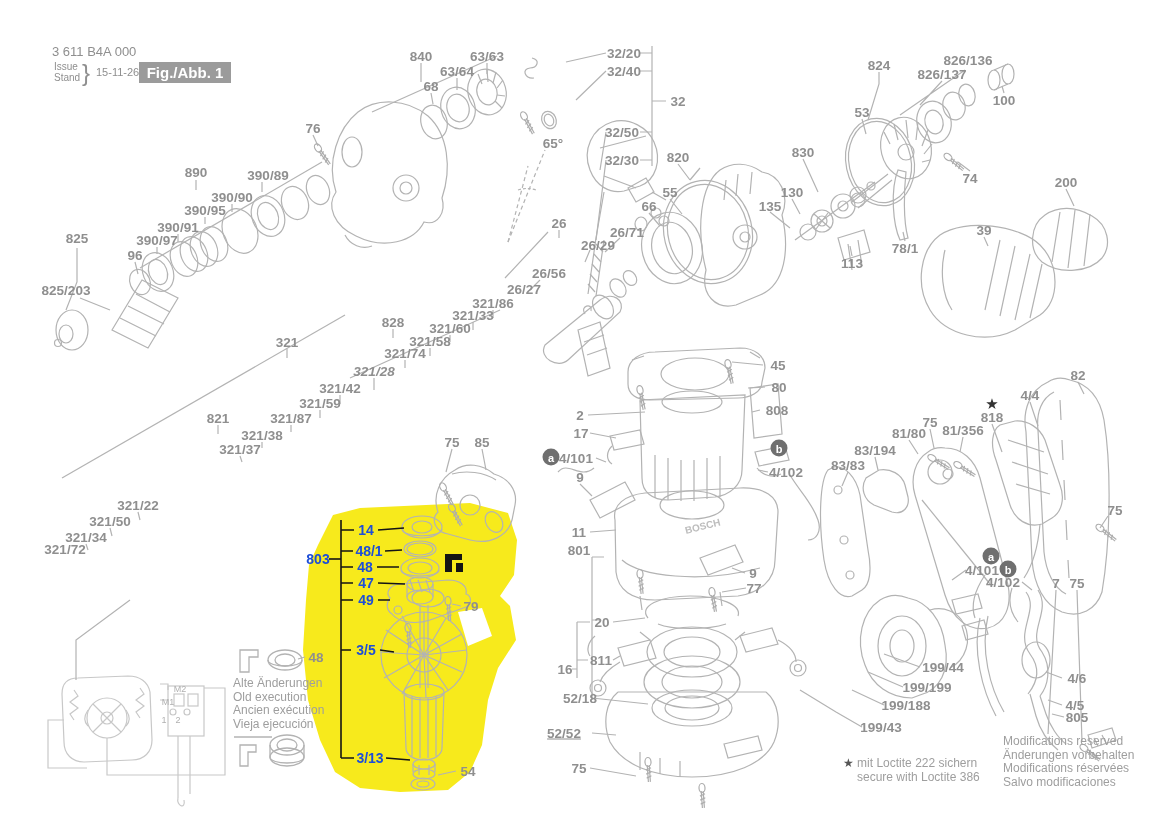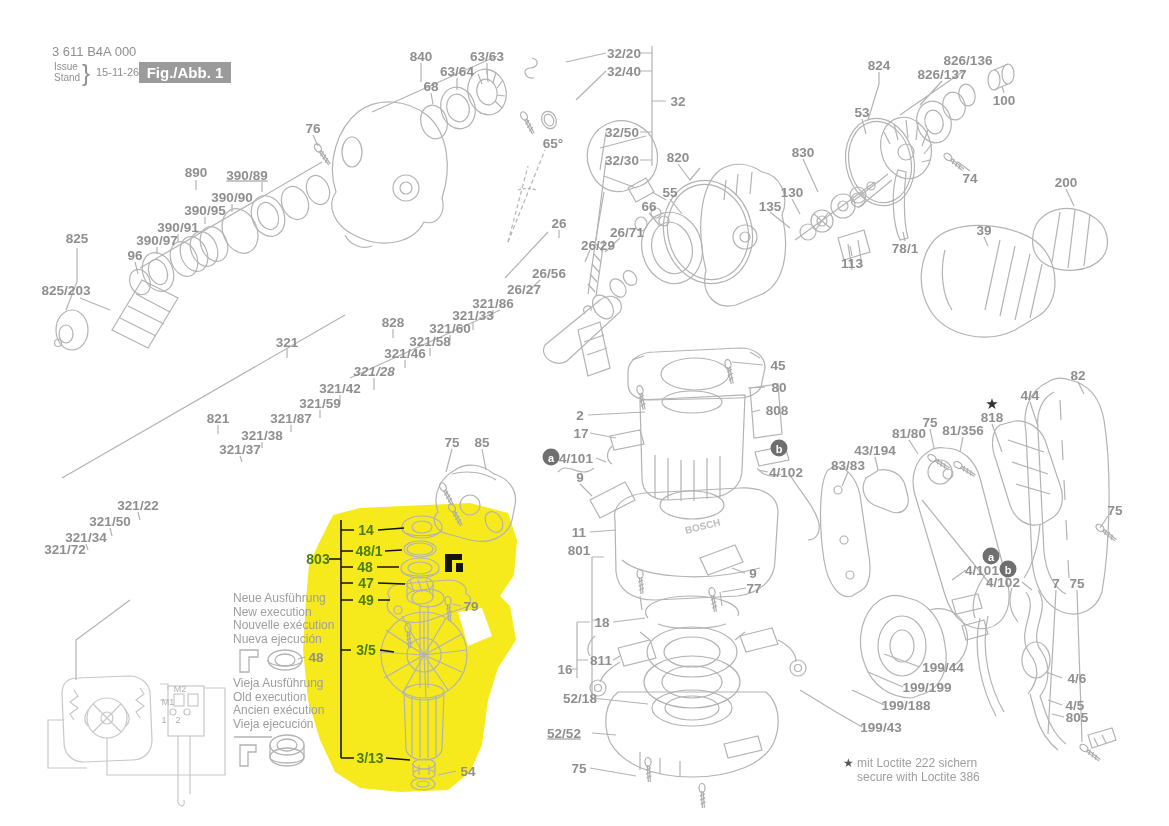--- a/index.html
+++ b/index.html
@@ -1,21 +1,21 @@
 <!DOCTYPE html>
 <html><head>
 <meta charset="utf-8">
 <style>
   html,body{margin:0;padding:0;background:#fff;}
   #stage{position:relative;width:1169px;height:826px;background:#fff;overflow:hidden;
          font-family:"Liberation Sans",sans-serif;}
   #art{position:absolute;left:0;top:0;}
   .label{position:absolute;transform:translate(-50%,-50%);white-space:nowrap;
          font:bold 13.5px "Liberation Sans",sans-serif;color:#8f8f8f;}
-  .label.k{color:#4d7c0f;font-size:14px;}
+  .label.k{color:#1d4ed8;font-size:14px;}
   .label.star{color:#333;font-size:15px;font-weight:normal;}
   .label.tiny{font:normal 9px "Liberation Sans",sans-serif;color:#b0b0b0;}
   .badge{position:absolute;transform:translate(-50%,-50%);width:17px;height:17px;border-radius:50%;
          background:#6f6f6f;color:#fff;display:flex;align-items:center;justify-content:center;
          font:bold 11px "Liberation Sans",sans-serif;}
   .hdr-code{position:absolute;left:52px;top:44px;font:13px "Liberation Sans",sans-serif;color:#8f8f8f;}
   .hdr-issue{position:absolute;left:54px;top:61px;font:10px "Liberation Sans",sans-serif;color:#8f8f8f;line-height:11px;}
   .hdr-brace{position:absolute;left:82px;top:59px;font:24px "Liberation Sans",sans-serif;color:#8f8f8f;font-weight:normal;}
   .hdr-date{position:absolute;left:96px;top:66px;font:11px "Liberation Sans",sans-serif;color:#8f8f8f;}
   .figbox{position:absolute;left:139px;top:62px;width:92px;height:21px;background:#9b9b9b;
@@ -355,45 +355,45 @@
 
   <div class="hdr-code">3 611 B4A 000</div>
   <div class="hdr-issue">
     <div>Issue</div>
     <div>Stand</div>
   </div>
   <div class="hdr-brace">}</div>
   <div class="hdr-date">15-11-26</div>
   <div class="figbox">Fig./Abb. 1</div>
 
-  <div class="note" style="left:233px;top:592px;">
-    <div>Neue Ausführung</div>
-    <div>New execution</div>
-    <div>Nouvelle exécution</div>
-    <div>Nueva ejecución</div>
-  </div>
   <div class="note" style="left:233px;top:677px;">
-    <div>Vieja Ausführung</div>
+    <div>Alte Änderungen</div>
     <div>Old execution</div>
     <div>Ancien exécution</div>
     <div>Vieja ejecución</div>
   </div>
   <div class="note" style="left:843px;top:757px;">
     <div><span class="stargl">★</span> <span>mit Loctite 222 sichern</span></div>
     <div style="padding-left:14px;">secure with Loctite 386</div>
   </div>
+  <div class="note" style="left:1003px;top:735px;">
+    <div>Modifications reserved</div>
+    <div>Änderungen vorbehalten</div>
+    <div>Modifications réservées</div>
+    <div>Salvo modificaciones</div>
+  </div>
 
   <div id="labels">
       <span class="label " style="left: 421px; top: 56px;">840</span>
       <span class="label " style="left: 487px; top: 56px;">63/63</span>
       <span class="label " style="left: 457px; top: 71px;">63/64</span>
       <span class="label " style="left: 431px; top: 86px;">68</span>
       <span class="label " style="left: 313px; top: 128px;">76</span>
       <span class="label " style="left: 196px; top: 172px;">890</span>
-      <span class="label " style="left: 247px; top: 175px; text-decoration: underline;">390/89</span>
+      <span class="label " style="left: 268px; top: 175px;">390/89</span>
       <span class="label " style="left: 232px; top: 197px;">390/90</span>
       <span class="label " style="left: 205px; top: 210px;">390/95</span>
       <span class="label " style="left: 178px; top: 227px;">390/91</span>
       <span class="label " style="left: 157px; top: 240px;">390/97</span>
       <span class="label " style="left: 135px; top: 255px;">96</span>
       <span class="label " style="left: 77px; top: 238px;">825</span>
       <span class="label " style="left: 66px; top: 290px;">825/203</span>
       <span class="label " style="left: 624px; top: 53px;">32/20</span>
       <span class="label " style="left: 624px; top: 71px;">32/40</span>
       <span class="label " style="left: 678px; top: 101px;">32</span>
@@ -427,55 +427,55 @@
       <span class="label " style="left: 340px; top: 388px;">321/42</span>
       <span class="label " style="left: 320px; top: 403px;">321/59</span>
       <span class="label " style="left: 291px; top: 418px;">321/87</span>
       <span class="label " style="left: 262px; top: 435px;">321/38</span>
       <span class="label " style="left: 240px; top: 449px;">321/37</span>
       <span class="label " style="left: 218px; top: 418px;">821</span>
       <span class="label " style="left: 138px; top: 505px;">321/22</span>
       <span class="label " style="left: 110px; top: 521px;">321/50</span>
       <span class="label " style="left: 86px; top: 537px;">321/34</span>
       <span class="label " style="left: 65px; top: 549px;">321/72</span>
-      <span class="label " style="left: 405px; top: 353px;">321/46</span>
+      <span class="label " style="left: 405px; top: 353px;">321/74</span>
       <span class="label " style="left: 430px; top: 341px;">321/58</span>
       <span class="label " style="left: 450px; top: 328px;">321/60</span>
       <span class="label " style="left: 473px; top: 315px;">321/33</span>
       <span class="label " style="left: 493px; top: 303px;">321/86</span>
       <span class="label " style="left: 778px; top: 365px;">45</span>
       <span class="label " style="left: 779px; top: 387px;">80</span>
       <span class="label " style="left: 777px; top: 410px;">808</span>
       <span class="label " style="left: 580px; top: 415px;">2</span>
       <span class="label " style="left: 581px; top: 433px;">17</span>
       <span class="label " style="left: 576px; top: 458px;">4/101</span>
       <span class="label " style="left: 580px; top: 477px;">9</span>
       <span class="label " style="left: 786px; top: 472px;">4/102</span>
       <span class="label " style="left: 579px; top: 532px;">11</span>
       <span class="label " style="left: 579px; top: 550px;">801</span>
       <span class="label " style="left: 753px; top: 573px;">9</span>
       <span class="label " style="left: 754px; top: 588px;">77</span>
-      <span class="label " style="left: 602px; top: 622px;">18</span>
+      <span class="label " style="left: 602px; top: 622px;">20</span>
       <span class="label " style="left: 601px; top: 660px;">811</span>
       <span class="label " style="left: 565px; top: 669px;">16</span>
       <span class="label " style="left: 580px; top: 698px;">52/18</span>
       <span class="label " style="left: 564px; top: 733px; text-decoration: underline;">52/52</span>
       <span class="label " style="left: 579px; top: 768px;">75</span>
       <span class="label " style="left: 452px; top: 442px;">75</span>
       <span class="label " style="left: 482px; top: 442px;">85</span>
       <span class="label " style="left: 471px; top: 606px;">79</span>
       <span class="label " style="left: 468px; top: 771px;">54</span>
       <span class="label " style="left: 316px; top: 657px;">48</span>
       <span class="label " style="left: 1078px; top: 375px;">82</span>
       <span class="label " style="left: 1030px; top: 395px;">4/4</span>
       <span class="label " style="left: 992px; top: 417px;">818</span>
       <span class="label " style="left: 930px; top: 422px;">75</span>
       <span class="label " style="left: 909px; top: 433px;">81/80</span>
       <span class="label " style="left: 963px; top: 430px;">81/356</span>
-      <span class="label " style="left: 875px; top: 450px;">43/194</span>
+      <span class="label " style="left: 875px; top: 450px;">83/194</span>
       <span class="label " style="left: 848px; top: 465px;">83/83</span>
       <span class="label " style="left: 982px; top: 570px;">4/101</span>
       <span class="label " style="left: 1003px; top: 582px;">4/102</span>
       <span class="label " style="left: 1056px; top: 583px;">7</span>
       <span class="label " style="left: 1077px; top: 583px;">75</span>
       <span class="label " style="left: 1115px; top: 510px;">75</span>
       <span class="label " style="left: 943px; top: 667px;">199/44</span>
       <span class="label " style="left: 927px; top: 687px;">199/199</span>
       <span class="label " style="left: 906px; top: 705px;">199/188</span>
       <span class="label " style="left: 881px; top: 727px;">199/43</span>

